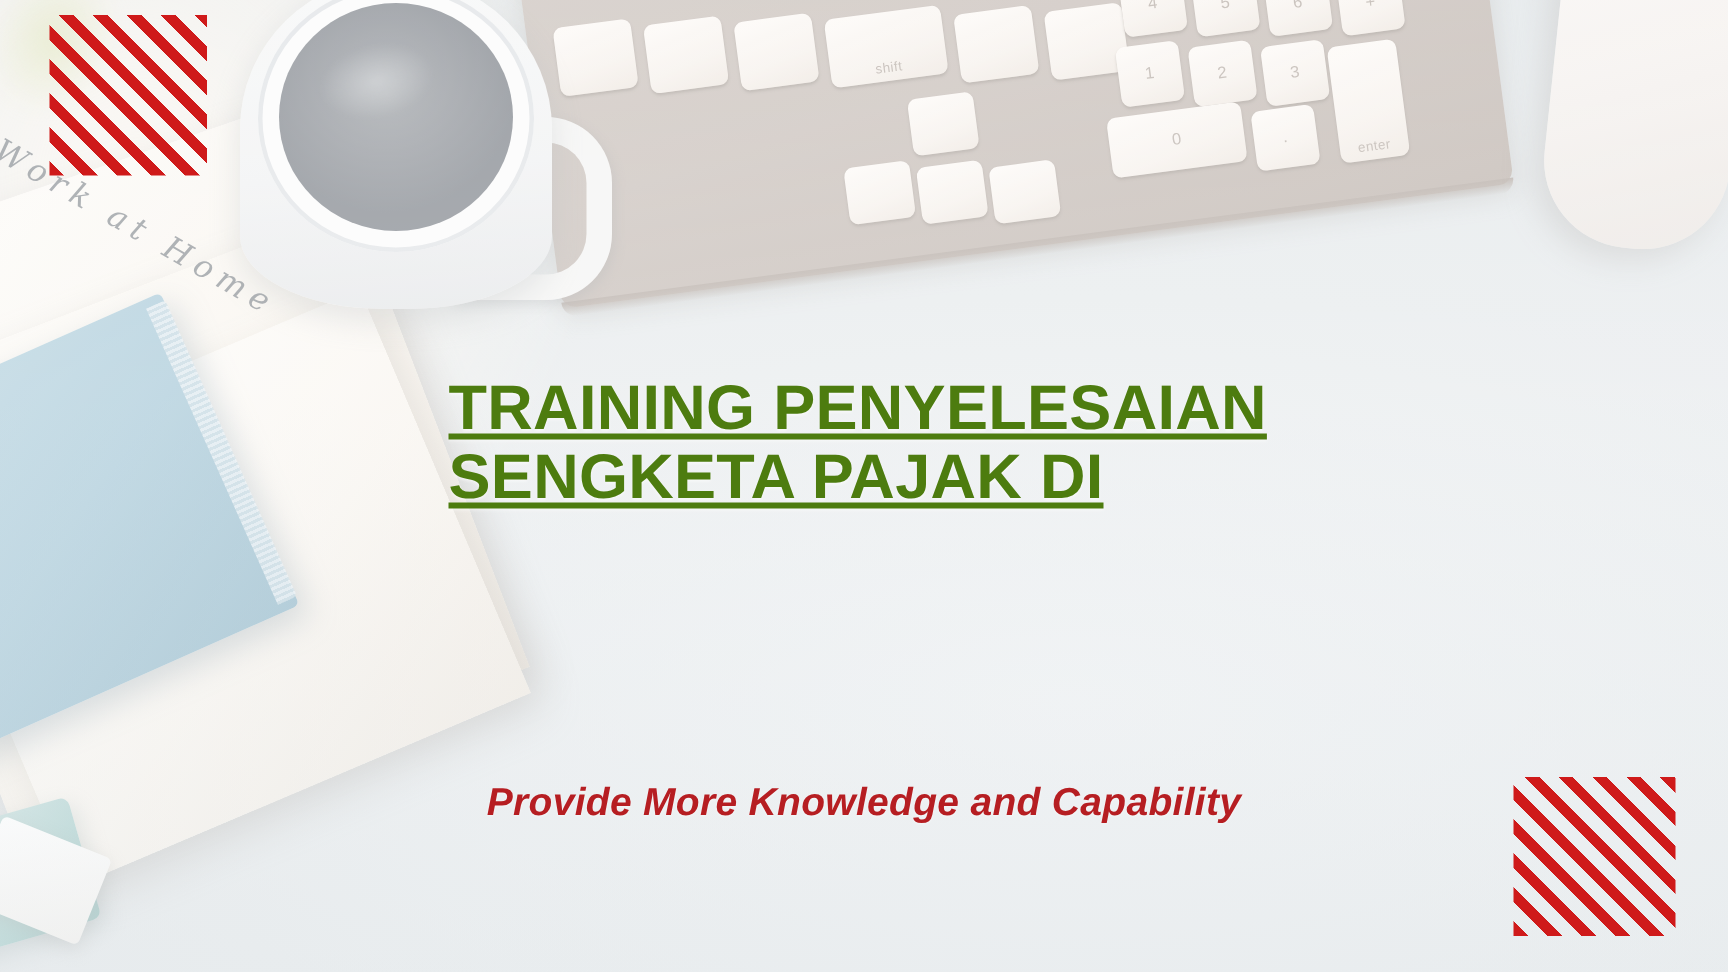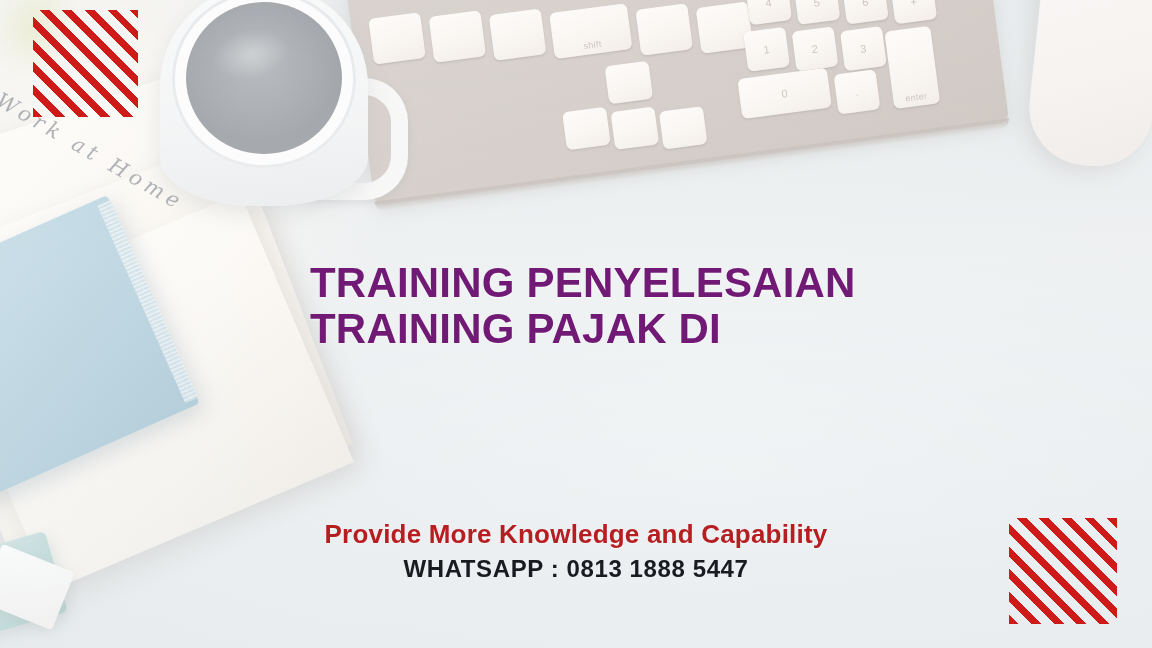--- a/index.html
+++ b/index.html
@@ -303,39 +303,41 @@
     top: 518px;
     width: 108px;
     height: 106px;
   }
 
   
   .headline {
     position: absolute;
     left: 294px;
     top: 244px;
-    margin: 16px;
+    margin: 5px;
     font-size: 42px;
     line-height: 46px;
     font-weight: bold;
     letter-spacing: 0.2px;
-    color: #701a75;
+    color: #4d7c0f;
     text-shadow: 0 1px 2px rgba(255,255,255,0.55);
+    text-decoration: underline;
   }
   .headline .line { display: block; white-space: nowrap; }
 
   .tagline {
     position: absolute;
     left: 0;
     right: 0;
     top: 519px;
     margin: 0;
     text-align: center;
     font-size: 26px;
     font-weight: bold;
+    font-style: italic;
     letter-spacing: 0.2px;
     color: #b61e22;
     text-shadow: 0 1px 2px rgba(255,255,255,0.5);
   }
   .whatsapp {
     position: absolute;
     left: 0;
     right: 0;
     top: 555px;
     margin: 0;
@@ -426,20 +428,19 @@
     <div class="wash"></div>
   </div>
 
   <div class="handwriting">Work at Home</div>
 
   <div class="stripes" id="stripe-tl"></div>
   <div class="stripes" id="stripe-br"></div>
 
   <h1 class="headline">
     <span class="line">TRAINING PENYELESAIAN</span>
-    <span class="line">TRAINING PAJAK DI</span>
+    <span class="line">SENGKETA PAJAK DI</span>
   </h1>
 
   <p class="tagline">Provide More Knowledge and Capability</p>
 
-  <p class="whatsapp">WHATSAPP : 0813 1888 5447</p>
 
 </div>
 
 </body></html>

